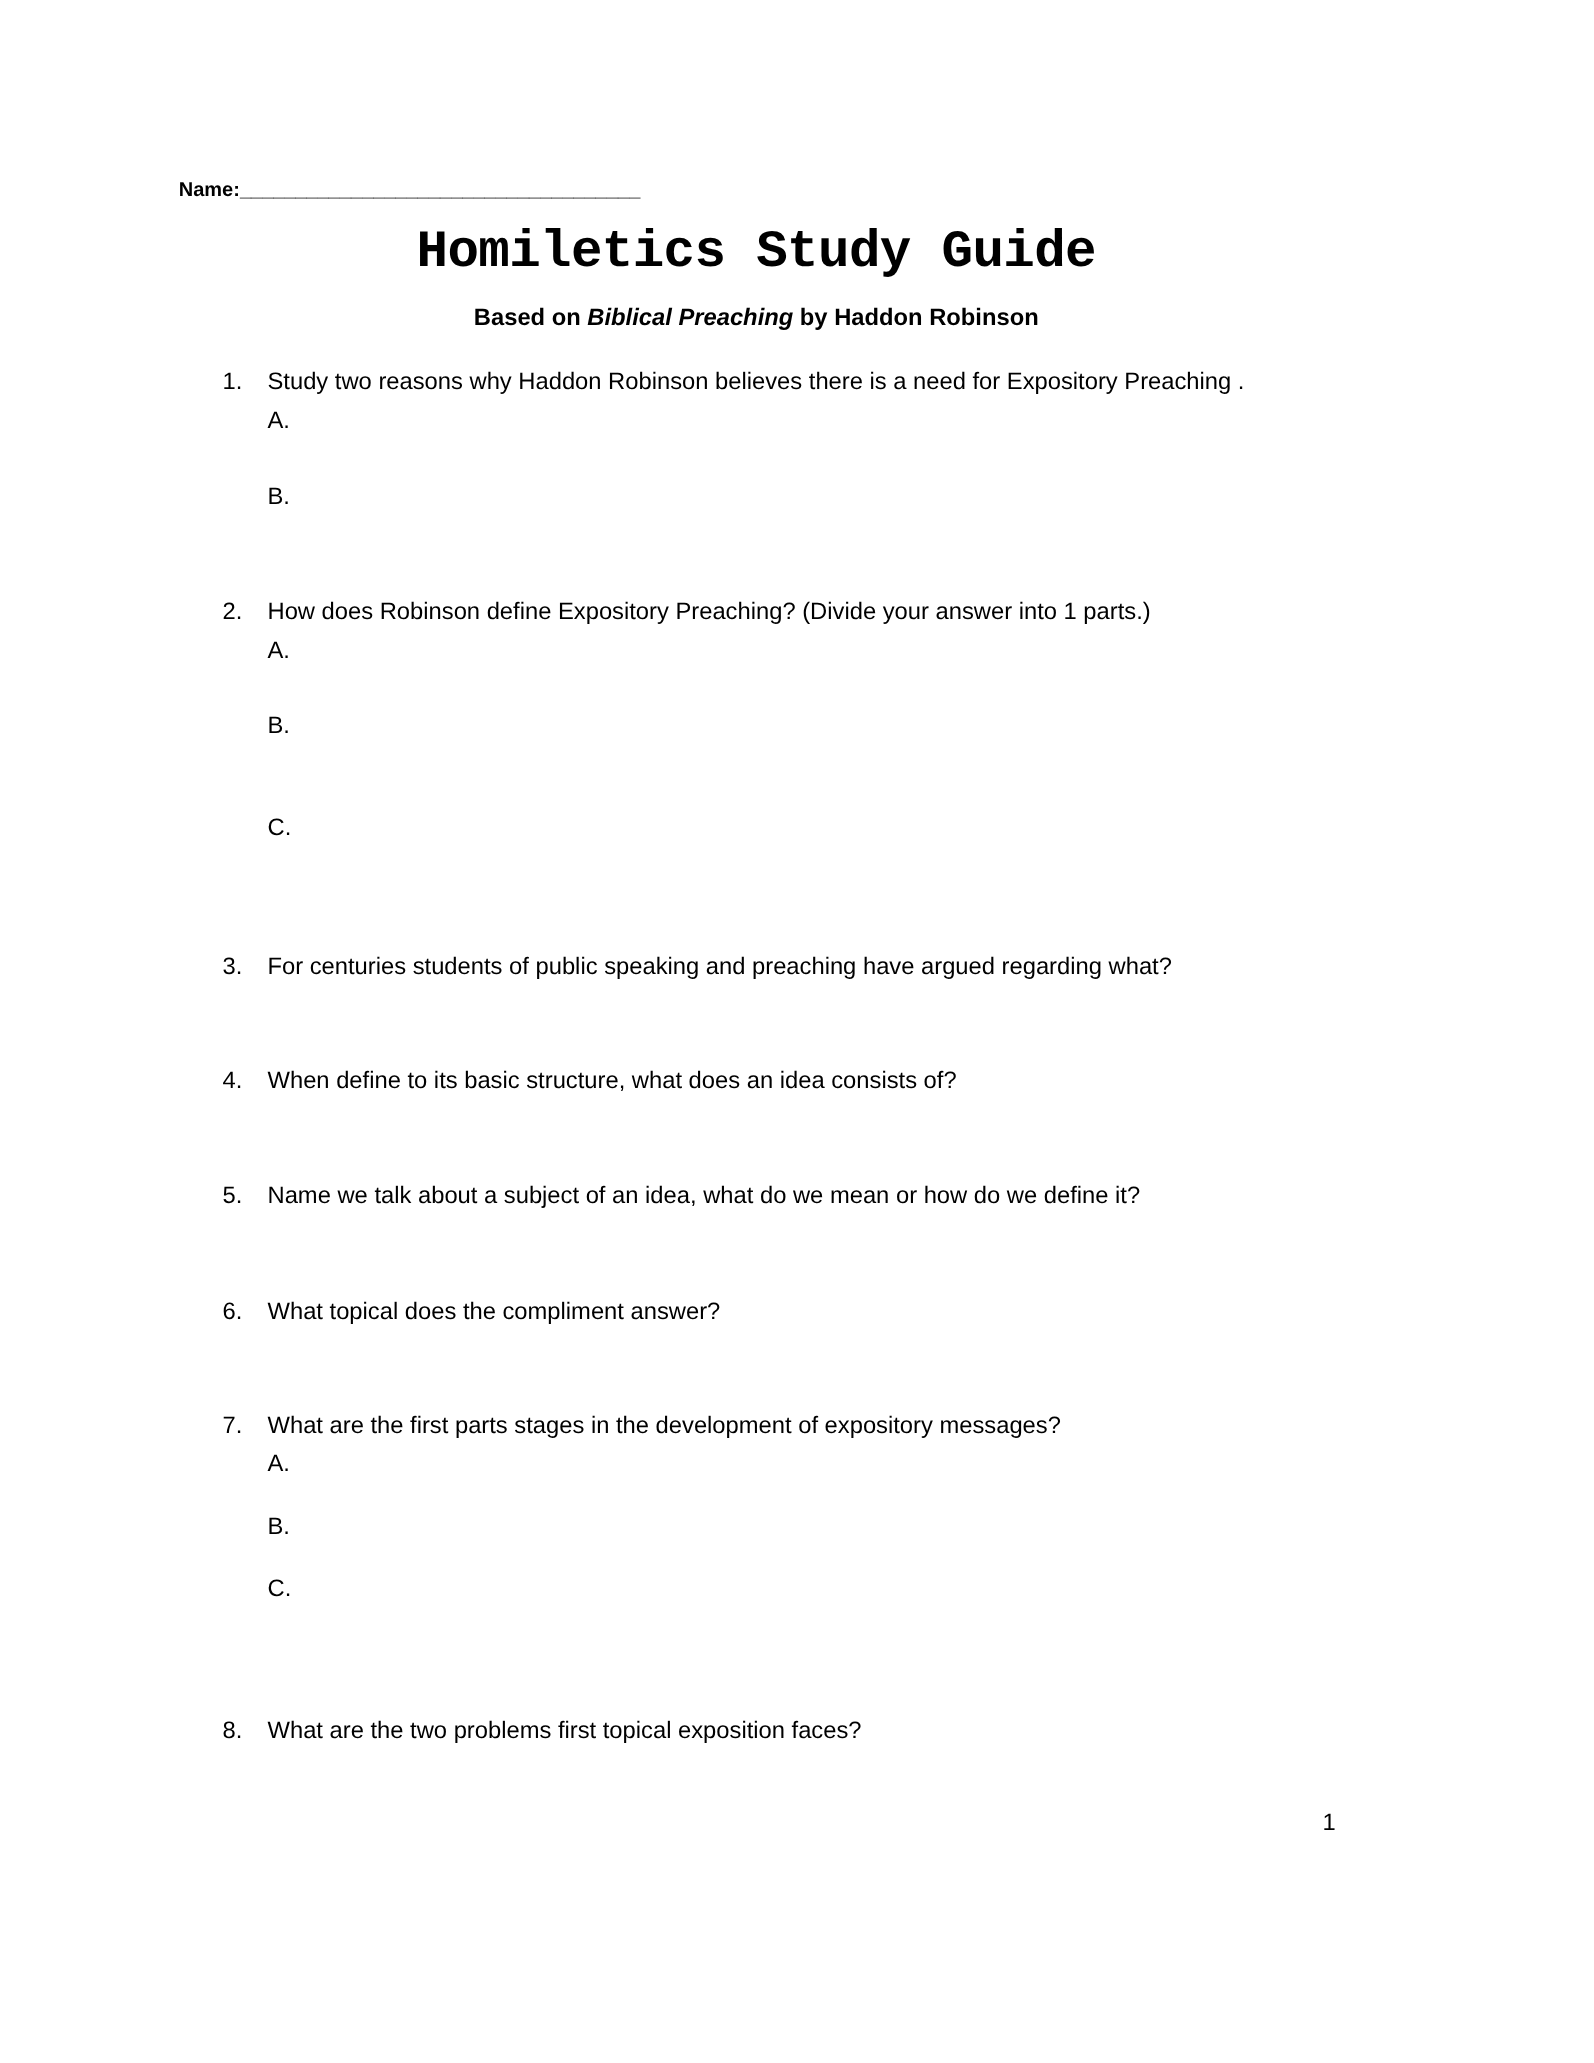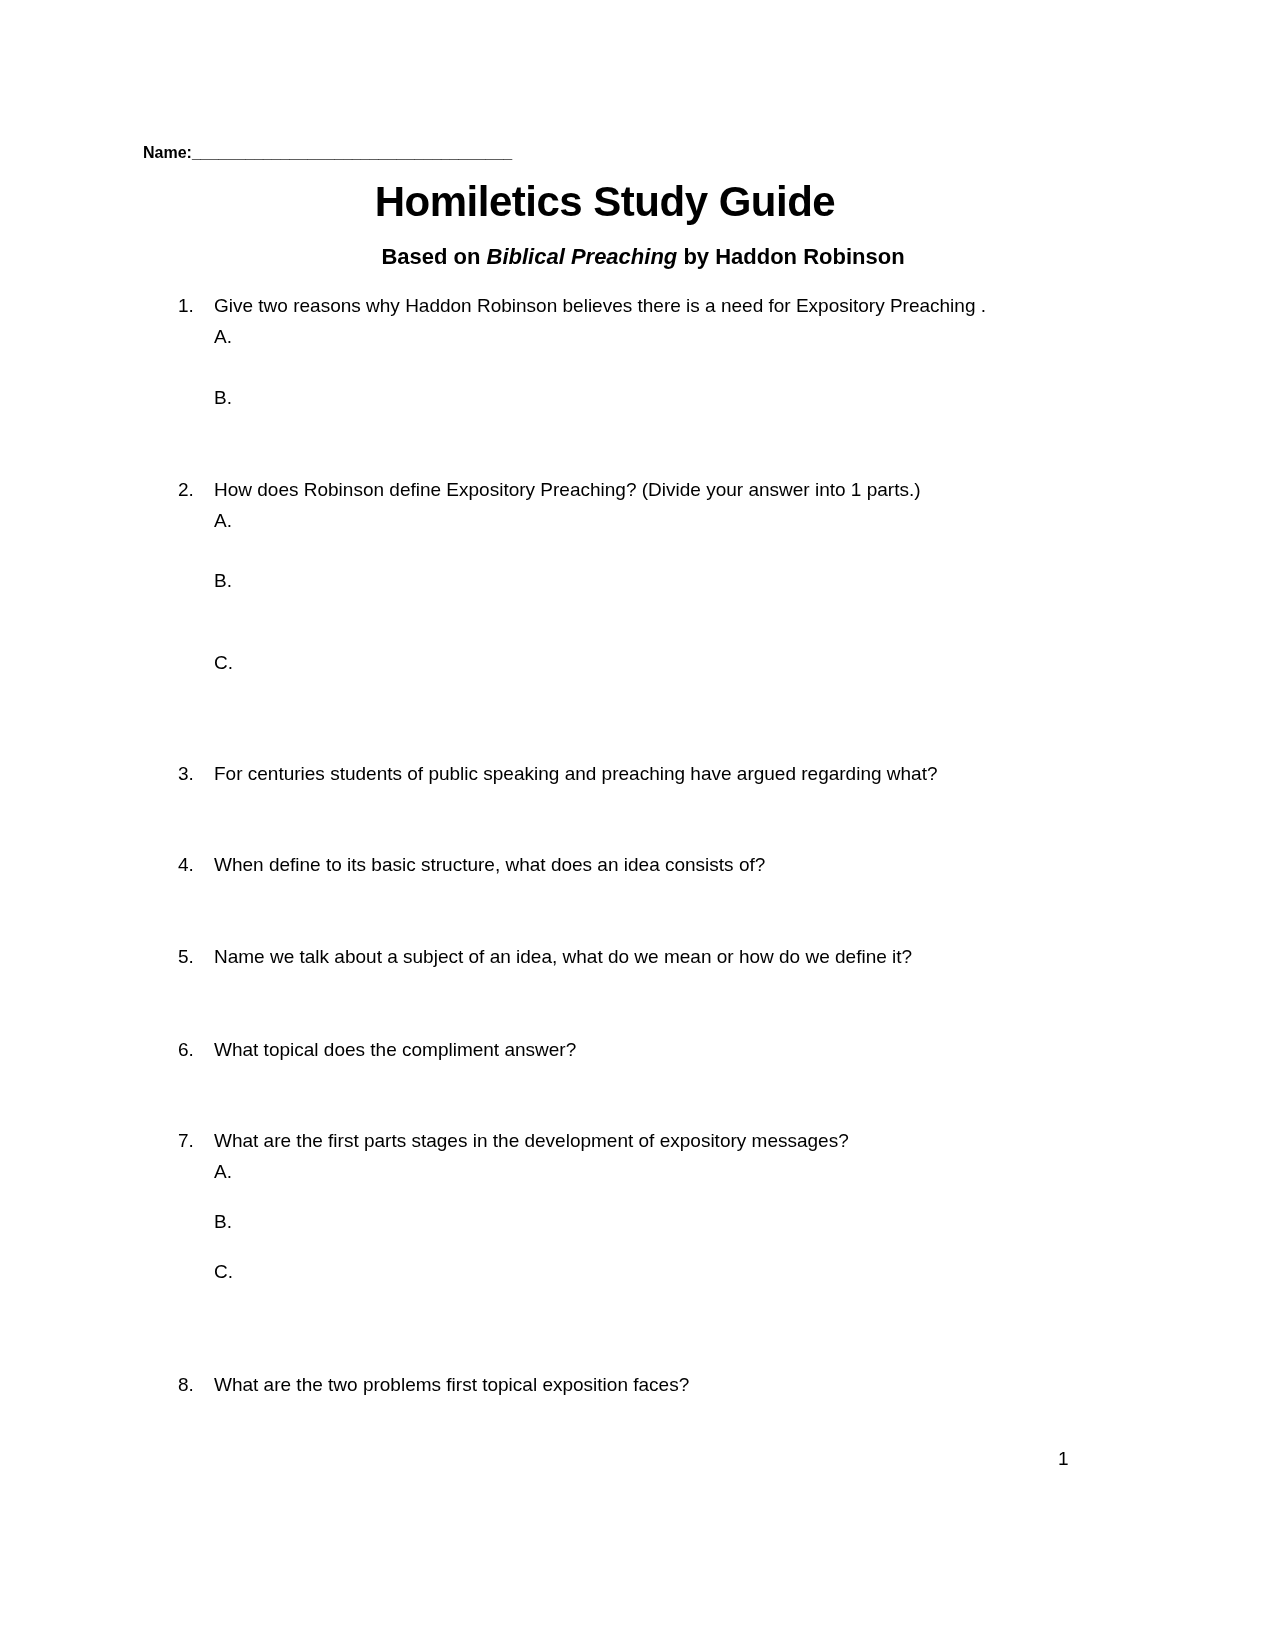--- a/index.html
+++ b/index.html
@@ -2,22 +2,22 @@
 <html><head>
   <meta charset="utf-8">
   <style>
     html, body { margin: 0; padding: 0; background: #ffffff; }
     body {
       width: 1275px; height: 1650px; position: relative; overflow: hidden;
       font-family: "Liberation Sans", sans-serif; color: #000;
     }
     .abs { position: absolute; white-space: nowrap; }
     .name-line { left: 143px; top: 144px; font-size: 16px; font-weight: bold; }
-    .title { left: 0; width: 1210px; top: 178px; text-align: center; font-size: 42px; font-weight: bold; letter-spacing: -0.5px; }
-    .subtitle { left: 0; width: 1210px; top: 244px; text-align: center; font-size: 22px; font-weight: bold; margin-left: 38px; }
+    .title { left: 0; width: 1210px; top: 178px; text-align: center; font-size: 42px; font-weight: bold; letter-spacing: -0.5px; font-family: Liberation Mono, monospace; }
+    .subtitle { left: 0; width: 1210px; top: 244px; text-align: center; font-size: 19px; font-weight: bold; }
     .subtitle i { font-style: italic; }
     .q { font-size: 19px; }
     .q .num { position: absolute; left: 178px; }
     .q .text { position: absolute; left: 214px; }
     .sub { left: 214px; font-size: 19px; }
     .page-num { left: 1058px; top: 1448px; font-size: 19px; }
   </style>
 </head>
 <body>
 
@@ -26,21 +26,21 @@
 </div>
 
 <div class="abs title">Homiletics Study Guide</div>
 
 <div class="abs subtitle">
   <span>Based on </span><i>Biblical Preaching</i><span> by Haddon Robinson</span>
 </div>
 
 <div class="abs q" style="top:295px;left:0;">
   <span class="num">1.</span>
-  <span class="text">Give two reasons why Haddon Robinson believes there is a need for Expository Preaching .</span>
+  <span class="text">Study two reasons why Haddon Robinson believes there is a need for Expository Preaching .</span>
 </div>
 <div class="abs sub" style="top:326px;">A.</div>
 <div class="abs sub" style="top:387px;">B.</div>
 
 <div class="abs q" style="top:479px;left:0;">
   <span class="num">2.</span>
   <span class="text">How does Robinson define Expository Preaching?  (Divide your answer into 1 parts.)</span>
 </div>
 <div class="abs sub" style="top:510px;">A.</div>
 <div class="abs sub" style="top:570px;">B.</div>

